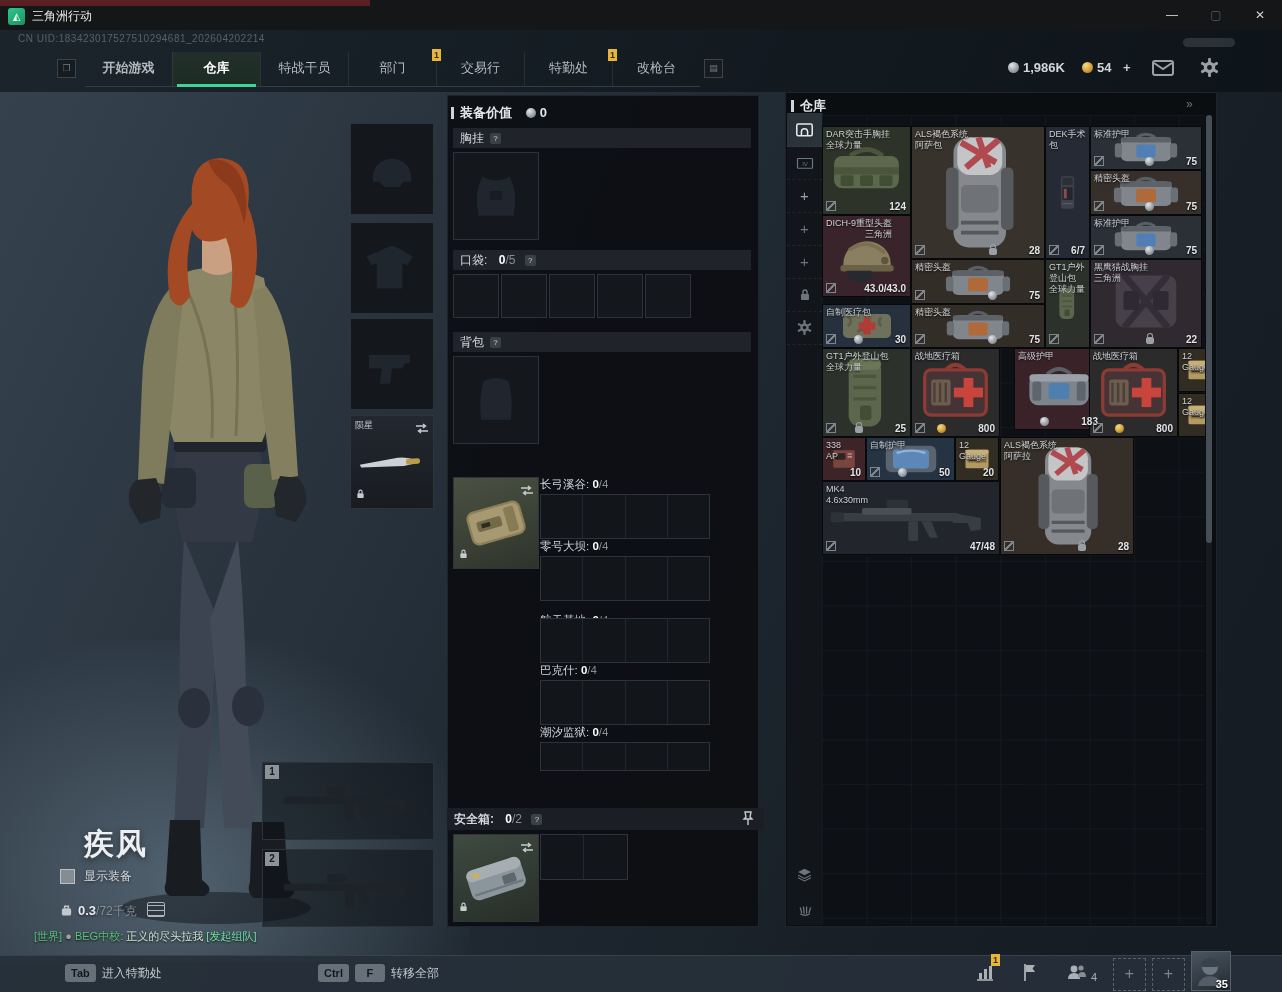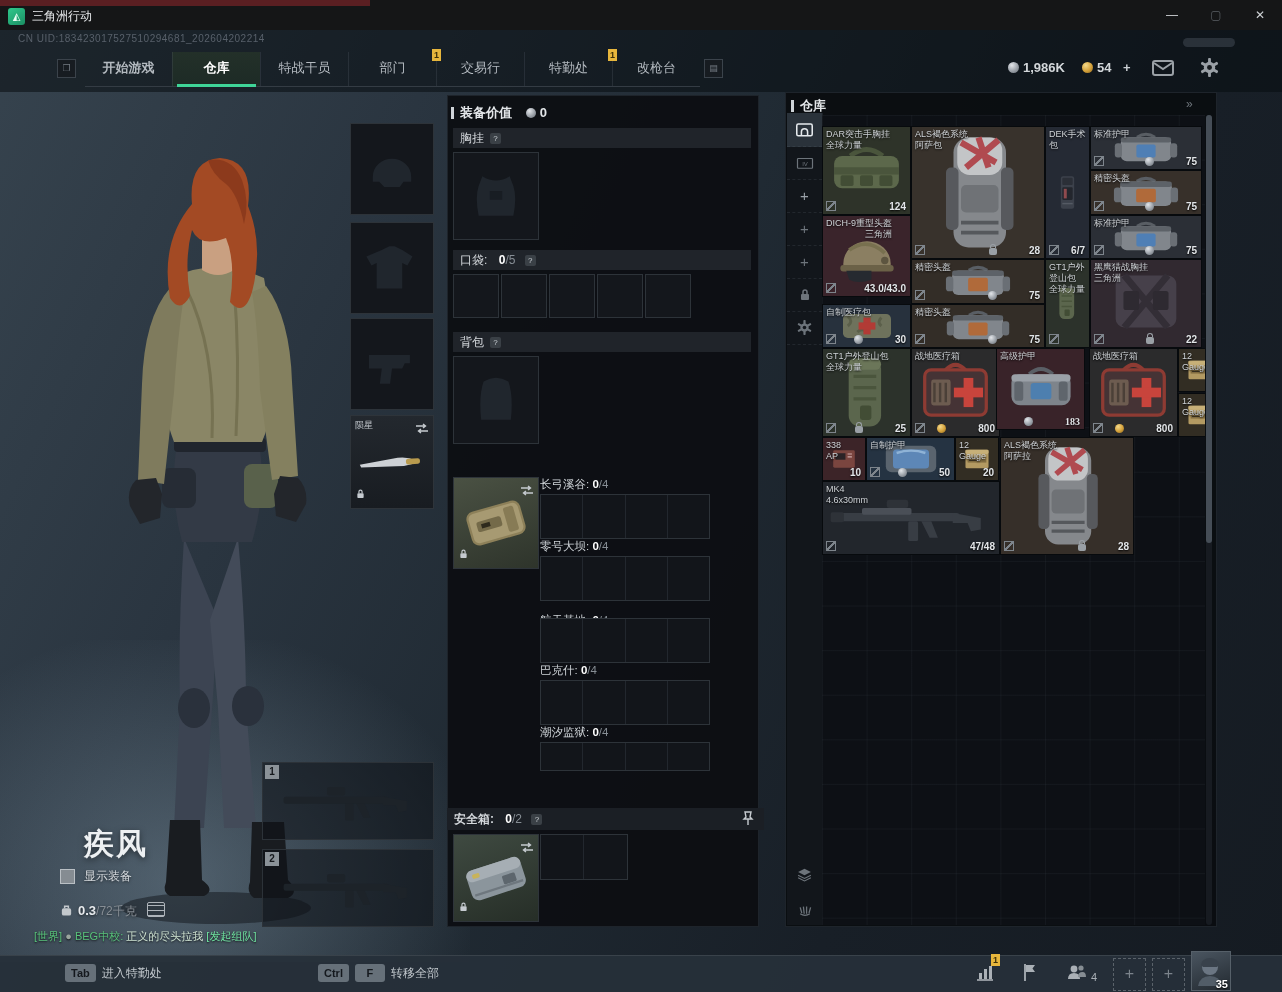--- a/index.html
+++ b/index.html
@@ -657,21 +657,21 @@
         </div>
         <div class="ilabel">
           <div>战地医疗箱</div>
         </div>
         <span class="mk"></span>
         <div class="iprice">
           <span class="pico p-gold"></span>
           <span>800</span>
         </div>
       </div>
-      <div class="tile" style="left: 174px; top: 222px; width: 89px; height: 82px; background: rgb(57, 35, 41); font-family: Liberation Serif, serif;">
+      <div class="tile" style="left: 192px; top: 222px; width: 89px; height: 82px; background: rgb(57, 35, 41);">
         <div class="art">
           <svg viewBox="0 0 100 100">
             <path d="M34 30 q16 -14 32 0" stroke="#5a5f66" stroke-width="5" fill="none"></path>
             <rect x="10" y="30" width="80" height="42" rx="12" fill="#7e848b"></rect>
             <rect x="10" y="30" width="80" height="10" rx="5" fill="#9aa0a7"></rect>
             <rect x="36" y="42" width="28" height="22" rx="4" fill="#4d7faf"></rect>
             <rect x="14" y="40" width="12" height="26" rx="4" fill="#5f656c"></rect>
             <rect x="74" y="40" width="12" height="26" rx="4" fill="#5f656c"></rect>
           </svg>
         </div>

